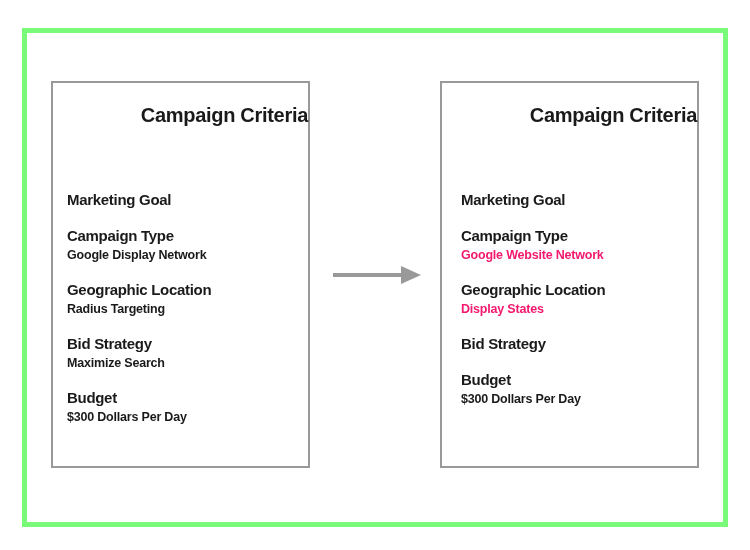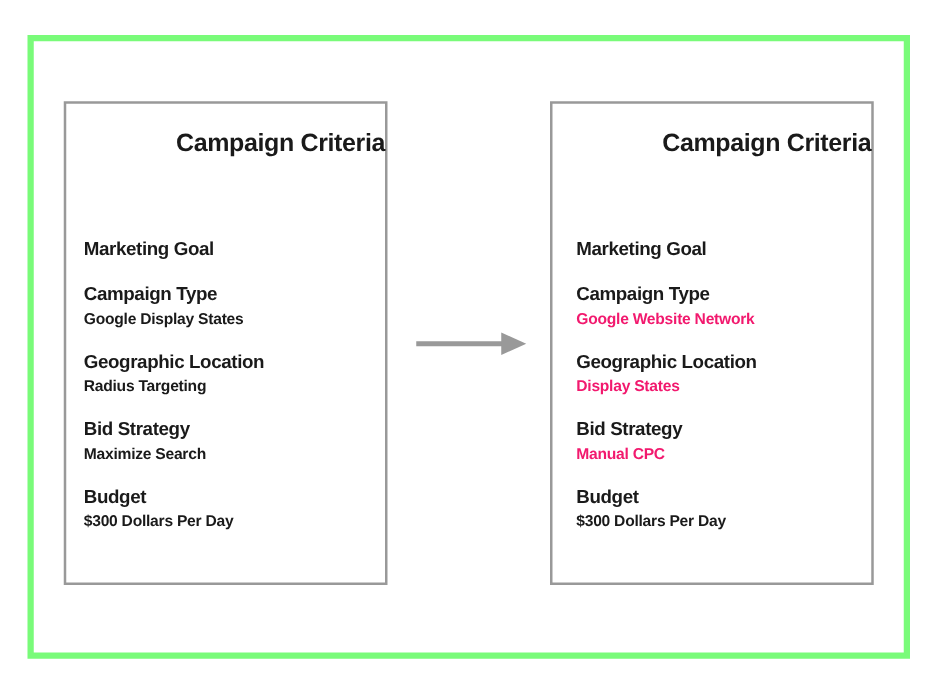--- a/index.html
+++ b/index.html
@@ -103,21 +103,21 @@
   </div>
 
   <div class="panel left">
     <div class="panel-title">Campaign Criteria</div>
     <div class="criteria-list">
         <div class="section">
           <div class="label">Marketing Goal</div>
         </div>
         <div class="section">
           <div class="label">Campaign Type</div>
-          <div class="value">Google Display States</div>
+          <div class="value">Google Display Network</div>
         </div>
         <div class="section">
           <div class="label">Geographic Location</div>
           <div class="value">Radius Targeting</div>
         </div>
         <div class="section">
           <div class="label">Bid Strategy</div>
           <div class="value">Maximize Search</div>
         </div>
         <div class="section">
@@ -141,21 +141,20 @@
         <div class="section">
           <div class="label">Campaign Type</div>
           <div class="value highlight">Google Website Network</div>
         </div>
         <div class="section">
           <div class="label">Geographic Location</div>
           <div class="value highlight">Display States</div>
         </div>
         <div class="section">
           <div class="label">Bid Strategy</div>
-          <div class="value highlight">Manual CPC</div>
         </div>
         <div class="section">
           <div class="label">Budget</div>
           <div class="value">$300 Dollars Per Day</div>
         </div>
       </div>
   </div>
 </div>
 
 </body></html>

